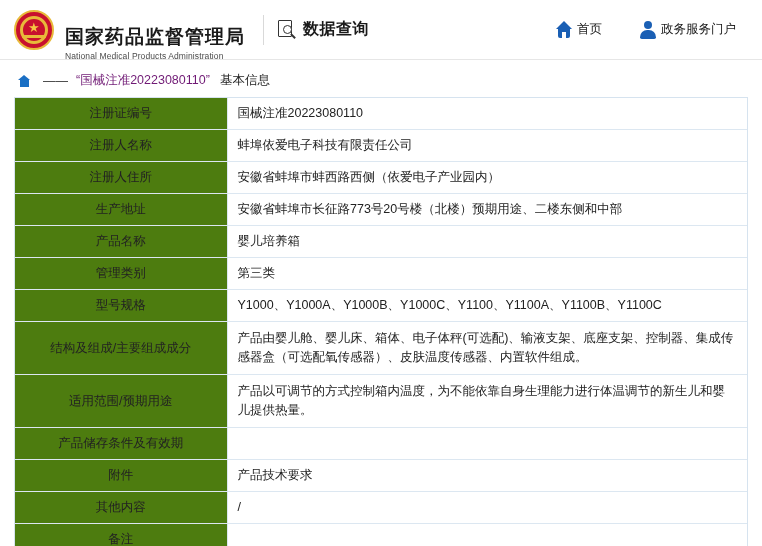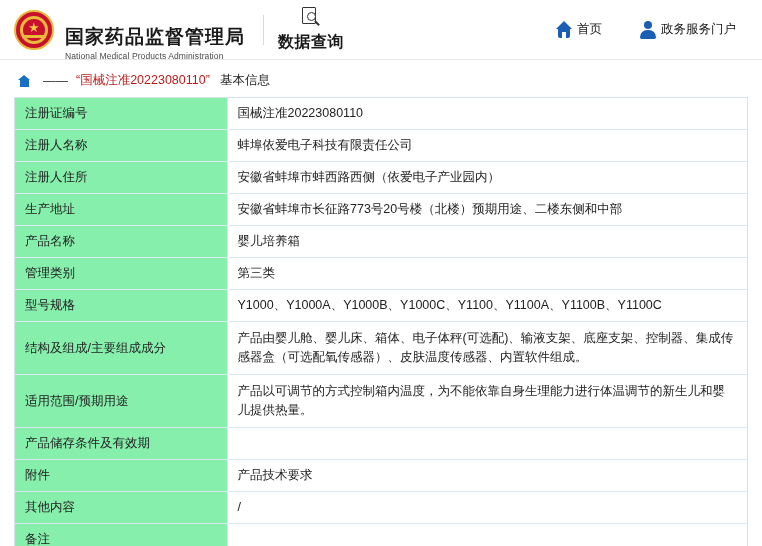--- a/index.html
+++ b/index.html
@@ -85,21 +85,20 @@
   .header-sep {
     width: 1px;
     height: 30px;
     background: #d9d9d9;
     margin: 0 14px 0 18px;
   }
   .query-block {
     display: flex;
     align-items: center;
     gap: 6px;
-    flex-direction: column;
   }
   .query-icon {
     width: 19px; height: 19px;
     position: relative;
     flex: 0 0 19px;
   }
   .query-icon .doc {
     position: absolute;
     left: 0; top: 0;
     width: 14px; height: 17px;
@@ -216,21 +215,21 @@
   }
   .crumb-link {
     color: #1a6fc4;
     cursor: pointer;
   }
   .crumb-dash {
     color: #333;
     margin: 0 8px;
   }
   .crumb-quoted {
-    color: #b91c1c;
+    color: #701a75;
   }
   .crumb-current {
     color: #222;
     margin-left: 10px;
   }
 
   
   .table-wrap {
     margin: 0 14px;
     border: 1px solid #d6e3ef;
@@ -244,22 +243,22 @@
   }
   table.info td {
     border-bottom: 1px solid #dce7f1;
     padding: 6px 10px;
     vertical-align: middle;
     line-height: 19px;
     color: #222;
   }
   td.lbl {
     width: 212px;
-    text-align: left;
-    background: #86efac;
+    text-align: center;
+    background: #4d7c0f;
     color: #333;
     padding-right: 12px;
     border-right: 1px solid #dce7f1;
   }
   td.val {
     background: #ffffff;
     color: #222;
     word-break: break-all;
   }
   tr.tall td { padding-top: 7px; padding-bottom: 7px; }

